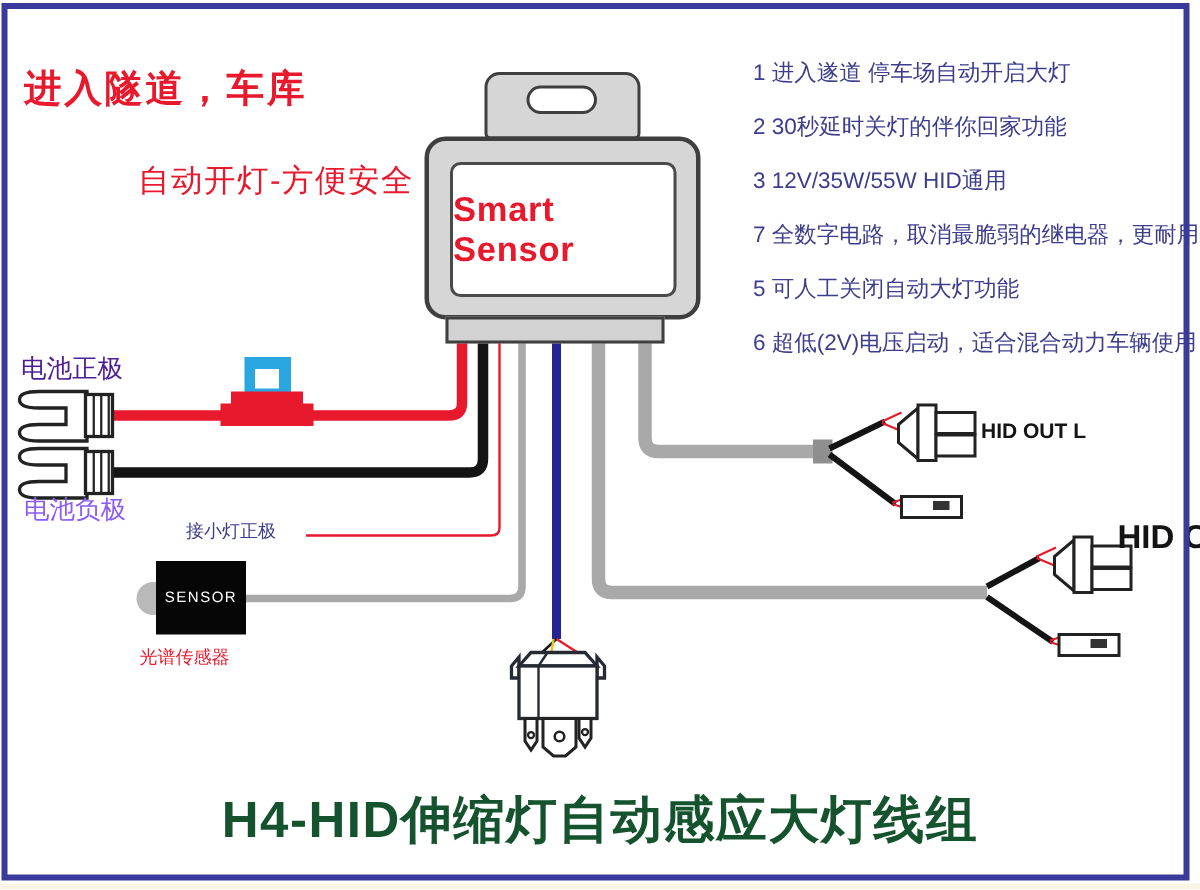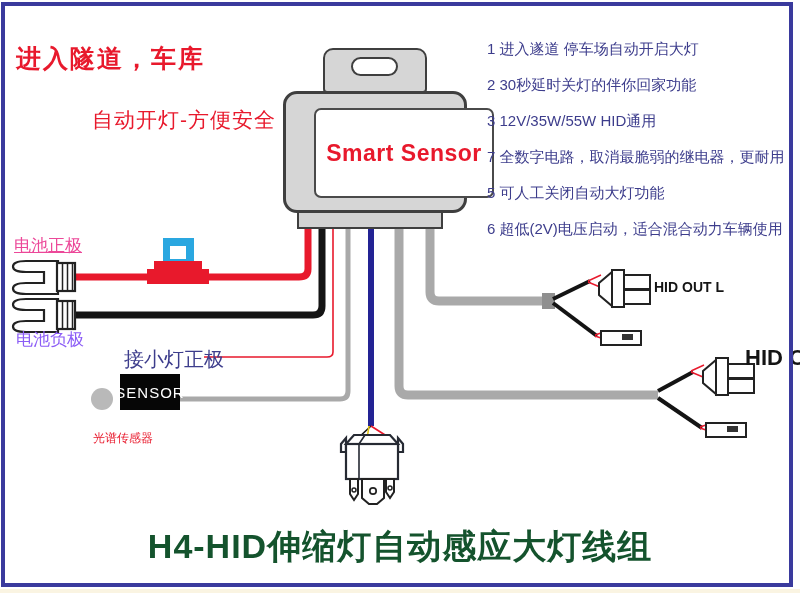--- a/index.html
+++ b/index.html
@@ -15,47 +15,47 @@
   }
   .bottom-strip { position:absolute; left:0; top:589px; width:800px; height:4px; background:#faf4e2; }
   .abs { position:absolute; }
 
   
   .headline1 { left:16px; top:42px; font-size:25px; font-weight:bold; color:#e8192c; letter-spacing:2px; }
   .headline2 { left:92px; top:106px; font-size:21px; color:#e8192c; letter-spacing:1px; }
 
   
   .features { left:487px; top:31px; list-style:none; }
-  .features li { line-height:36px; font-size:15px; color:#3d3d8c; white-space:nowrap; }
+  .features li { line-height:36px; font-size:15px; color:#3d3d8c; white-space:nowrap;margin-left:15px; }
 
   
   .relay-tab  { left:323px; top:48px;  width:104px; height:45px; background:#d6d6d6; border:2.5px solid #3f3f3f; border-radius:10px 10px 4px 4px; }
   .relay-hole { left:351px; top:57px;  width:47px;  height:19px; background:#ffffff; border:2.5px solid #3f3f3f; border-radius:11px; }
   .relay-body { left:283px; top:91px;  width:184px; height:122px; background:#d6d6d6; border:3px solid #3f3f3f; border-radius:14px; }
   .relay-screen {
-    left:314px; top:108px; width:180px; height:90px; background:#ffffff;
+    left:300px; top:108px; width:151px; height:90px; background:#ffffff;
     border:2px solid #4a4a4a; border-radius:7px;
     display:flex; align-items:center; justify-content:center;
     font-size:23px; font-weight:600; color:#e8192c; letter-spacing:0.5px;
   }
   .relay-base { left:297px; top:211px; width:146px; height:18px; background:#d2d2d2; border:2.5px solid #3f3f3f; }
 
   
   .sensor-bump { left:91px; top:388px; width:22px; height:22px; border-radius:50%; background:#b9b9b9; }
   .sensor-box {
-    left:120px; top:374px; width:60px; height:36px; background:#060606;
+    left:104px; top:374px; width:60px; height:49px; background:#060606;
     display:flex; align-items:center; justify-content:center;
-    color:#ffffff; font-size:15px; letter-spacing:1px;
+    color:#ffffff; font-size:10px; letter-spacing:1px;
   }
 
   
   .lbl { white-space:nowrap; }
-  .lbl-batt-pos { left:14px;  top:234px; font-size:17px; color:#ec4899;text-decoration:underline; }
+  .lbl-batt-pos { left:14px;  top:234px; font-size:17px; color:#4c1d95; }
   .lbl-batt-neg { left:16px;  top:328px; font-size:17px; color:#8b5cf6; }
-  .lbl-small-lamp { left:124px; top:346px; font-size:20px; color:#3d3d8c; }
+  .lbl-small-lamp { left:124px; top:346px; font-size:12px; color:#3d3d8c; }
   .lbl-spectrum { left:93px;  top:430px; font-size:12px; color:#e8192c; }
   .lbl-hid-l { left:654px; top:279px; font-size:14px; font-weight:600; color:#141414; }
   .lbl-hid-r { left:745px; top:345px; font-size:22px; font-weight:600; color:#141414; }
 
   
   .footer-title {
     left:0; top:524px; width:800px; text-align:center;
     font-size:34px; font-weight:600; color:#14532d; letter-spacing:1px;
   }
 

